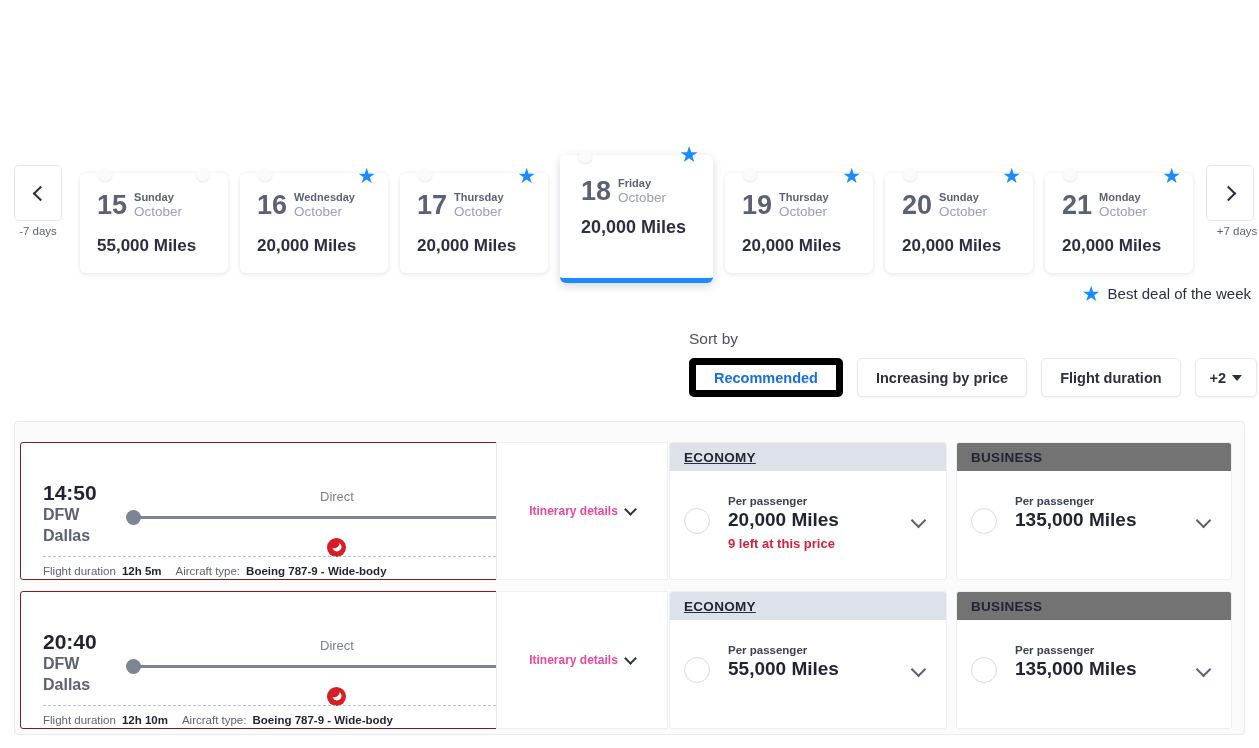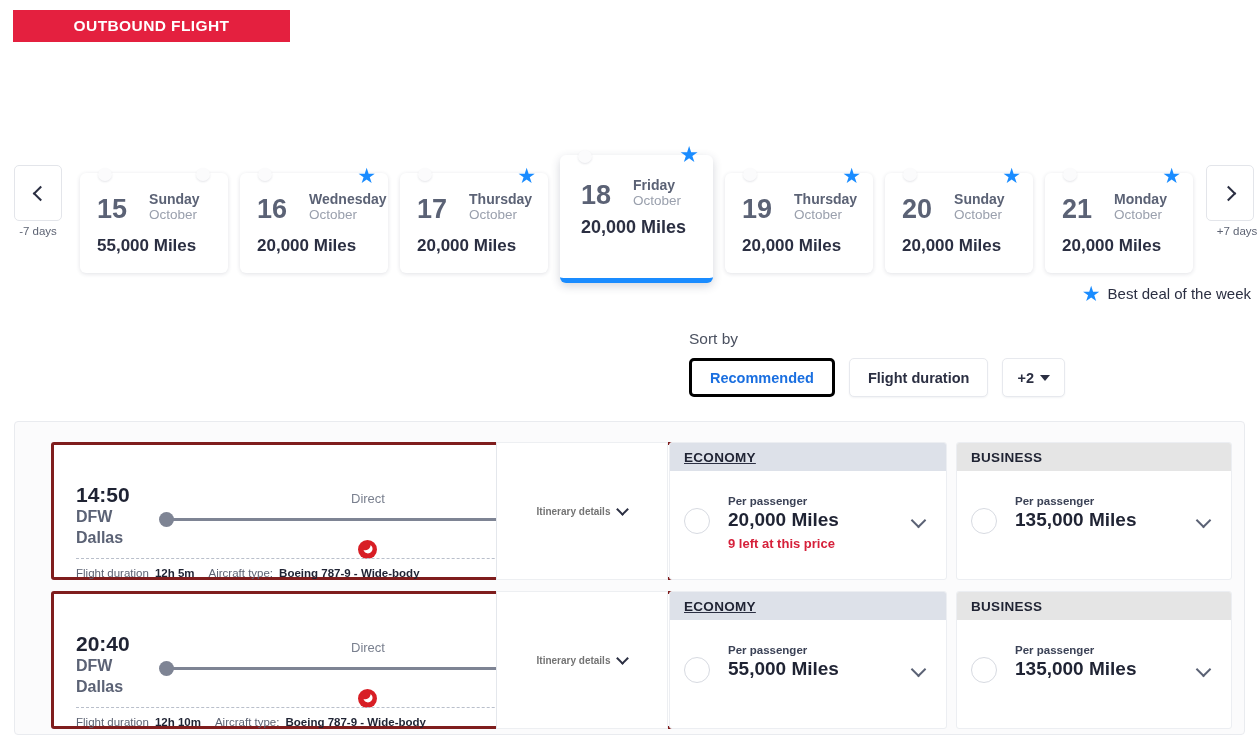--- a/index.html
+++ b/index.html
@@ -77,27 +77,27 @@
     box-shadow: 0 1px 2px rgba(40,50,80,0.12);
   }
   .dcard .tab.l { left: 18px; }
   .dcard .tab.r { right: 18px; }
   .dcard .star {
     position: absolute; top: -8px; right: 12px;
     color: #1a8cff; font-size: 21px; line-height: 1;
   }
   .dcard .dnum-row {
     position: absolute; left: 17px; top: 19px;
-    display: flex; align-items: flex-end; gap: 15px;
+    display: flex; align-items: flex-end;
   }
   .dcard .dnum {
     font-size: 27px; font-weight: bold; color: #5b6275;
     line-height: 1; margin-right: 7px;
   }
-  .dcard .dwk { font-size: 14px; font-weight: bold; color: #5b6275; line-height: 1.08; }
+  .dcard .dwk { font-size: 11px; font-weight: bold; color: #5b6275; line-height: 1.08; }
   .dcard .dmo { font-size: 13.5px; font-weight: 400; color: #9aa0ad; line-height: 1.15; }
   .dcard .dmiles {
     position: absolute; left: 17px; top: 63px;
     font-size: 17px; font-weight: bold; color: #2b2f42;
   }
 
   
   .dcard.selected {
     top: 0px; height: 128px;
     width: 153px;
@@ -119,41 +119,41 @@
   
   .sortby { position: absolute; left: 689px; top: 330px; }
   .sortby-label { font-size: 15.5px; color: #4b5160; margin-bottom: 10px; }
   .sort-tabs { display: flex; gap: 14px; align-items: stretch; }
   .sort-tab {
     background: #ffffff; border: 1px solid #e7e9ee; border-radius: 5px;
     height: 39px; display: flex; align-items: center; justify-content: center;
     padding: 0 18px; font-size: 14.5px; font-weight: bold; color: #2b2f42;
     box-shadow: 0 1px 2px rgba(40,50,80,0.06); cursor: pointer; white-space: nowrap;
   }
-  .sort-tab.active { border: 3px solid #000000; color: #1a6fe0; box-shadow: none; }
+  .sort-tab.active { border: 7px solid #000000; color: #1a6fe0; box-shadow: none; }
   .sort-tab.more { padding: 0 14px; gap: 6px; }
   .caret-down {
     width: 0; height: 0; border-left: 5px solid transparent;
     border-right: 5px solid transparent; border-top: 6px solid #2b2f42;
   }
 
   
   .results {
     position: absolute; left: 14px; top: 421px;
     width: 1231px; height: 314px;
     background: #fbfbfc; border: 1px solid #e9ebef; border-radius: 4px;
   }
   .flight-row { position: absolute; left: 0; width: 1231px; height: 138px; }
   .flight-row.r0 { top: 20px; }
   .flight-row.r1 { top: 169px; }
 
   .segment {
-    position: absolute; left: 36px; top: 0;
+    position: absolute; left: 5px; top: 0;
     width: 634px; height: 138px;
-    background: #ffffff; border: 3px solid #7f1d1d; border-radius: 3px;
+    background: #ffffff; border: 1px solid #7f1d1d; border-radius: 3px;
   }
   .seg-time { position: absolute; font-weight: bold; }
   .seg-dep { left: 22px; top: 38px; }
   .seg-arr { right: 22px; top: 38px; text-align: right; }
   .seg-time .t { font-size: 21px; color: #1f2333; line-height: 1.15; }
   .seg-time .code { font-size: 16px; font-weight: bold; color: #5b6275; line-height: 1.25; }
   .seg-time .city { font-size: 16px; font-weight: bold; color: #5b6275; line-height: 1.4; }
 
   .seg-direct {
     position: absolute; left: 0; right: 0; top: 46px;
@@ -189,60 +189,57 @@
     position: absolute; left: 653px; top: 0; width: 0px; height: 138px;
   }
   .itin-box {
     position: absolute; left: -172px; top: 0; width: 172px; height: 138px;
     background: #ffffff; border-left: 1px solid #e4e7ec;
     border-top: 1px solid #edeff2; border-right: 1px solid #edeff2;
     border-bottom: 1px solid #edeff2;
     display: flex; align-items: center; justify-content: center; gap: 8px;
     cursor: pointer;
   }
-  .itin-label { font-size: 10px; font-weight: bold; color: #737373; }
+  .itin-label { font-size: 12px; font-weight: bold; color: #ec4899; }
   .chev-sm {
     width: 9px; height: 9px; border-style: solid; border-color: #2b2f42;
     border-width: 0 2px 2px 0; transform: rotate(45deg); margin-top: -4px;
   }
 
   .fare {
     position: absolute; top: 0; height: 138px;
     background: #ffffff; border: 1px solid #eceef2; border-radius: 3px;
     overflow: hidden; cursor: pointer;
   }
   .fare.economy { left: 654px; width: 278px; text-decoration: underline; }
   .fare.business { left: 941px; width: 276px; }
   .fare-head { height: 28px; display: flex; align-items: center; padding-left: 14px;
     font-size: 13.5px; font-weight: bold; color: #1f2333; letter-spacing: 0.3px; }
   .fare.economy .fare-head { background: #dde1e9; }
-  .fare.business .fare-head { background: #e5e5e5; }
+  .fare.business .fare-head { background: #737373; }
   .fare-body { position: relative; height: 110px; }
   .radio {
     position: absolute; left: 14px; top: 37px;
     width: 26px; height: 26px; border-radius: 50%;
     border: 1px solid #d7dae1; background: #ffffff; cursor: pointer;
   }
   .fare-pp { position: absolute; left: 58px; top: 24px; font-size: 11.5px; font-weight: bold; color: #3b4256; }
   .fare-price { position: absolute; left: 58px; top: 38px; font-size: 19px; font-weight: bold; color: #1f2333; }
   .fare-note { position: absolute; left: 58px; top: 65px; font-size: 13px; font-weight: bold; color: #d6203a; }
   .fare-chev {
     position: absolute; right: 22px; top: 44px;
     width: 11px; height: 11px; border-style: solid; border-color: #5b6275;
     border-width: 0 2px 2px 0; transform: rotate(45deg);
   }
 </style>
 </head>
 <body>
 
 <div class="page">
 
-  <div class="banner">
-    <span class="banner-text">OUTBOUND FLIGHT</span>
-  </div>
 
   <div class="date-strip">
     <div class="nav-btn prev">
       <span class="chev left"></span>
     </div>
     <div class="nav-caption prev">-7 days</div>
 
     <div class="cards" id="date-cards">
         <div class="dcard" style="left: 0px;">
           <div class="tab l"></div>
@@ -338,20 +335,21 @@
 
   <div class="legend">
     <span class="star">★</span>
     <span>Best deal of the week</span>
   </div>
 
   <div class="sortby">
     <div class="sortby-label">Sort by</div>
     <div class="sort-tabs" id="sort-tabs">
         <div class="sort-tab active">Recommended</div>
+        <div class="sort-tab">Increasing by price</div>
         <div class="sort-tab">Flight duration</div>
         <div class="sort-tab more">
           <span>+2</span>
           <span class="caret-down"></span>
         </div>
       </div>
   </div>
 
   <div class="results" id="results">
       <div class="flight-row r0">

